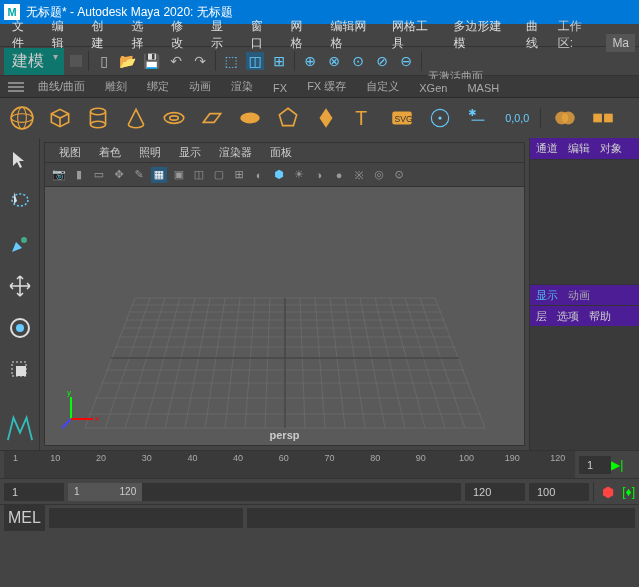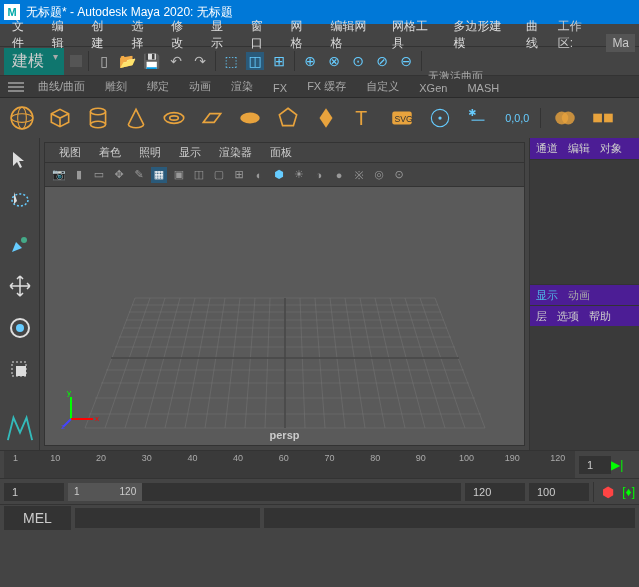--- a/index.html
+++ b/index.html
@@ -54,21 +54,21 @@
 .timeslider .ticks { flex: 1; height: 100%; position: relative; background: #3a3a3a; margin-right: 4px; }
 .tick-label { position: absolute; top: 2px; font-size: 9px; color: #aaa; transform: translateX(-50%); }
 .play-end { width: 24px; height: 16px; color: #0f0; font-size: 12px; display: flex; align-items: center; }
 
 .rangeslider { height: 26px; background: #444; display: flex; align-items: center; padding: 0 4px; gap: 4px; border-top: 1px solid #333; }
 .range-field { background: #333; color: #ccc; padding: 3px 8px; font-size: 11px; width: 60px; }
 .range-bar { flex: 1; height: 18px; background: #333; position: relative; }
 .range-thumb { position: absolute; left: 0; top: 0; height: 100%; background: #555; padding: 2px 6px; font-size: 10px; color: #ccc; display: flex; align-items: center; gap: 40px; }
 
 .cmdline { height: 26px; background: #444; display: flex; align-items: center; padding: 0 4px; gap: 4px; border-top: 1px solid #333; }
-.cmd-label { background: #333; padding: 4px 19px; font-size: 14px; }
+.cmd-label { background: #333; padding: 4px 4px; font-size: 16px; }
 .cmd-input { flex: 1; background: #333; height: 20px; }
 
 
 .grid-svg { position: absolute; top: 50%; left: 50%; transform: translate(-50%, -40%); }
 </style>
 </head>
 <body>
 
 <div class="titlebar">
   <div class="logo">M</div>

